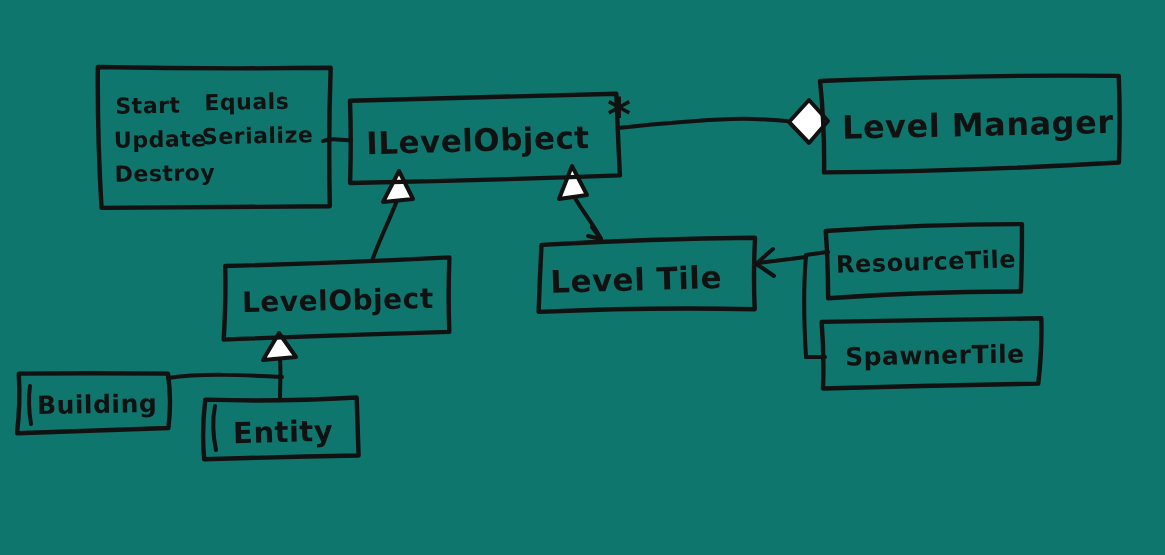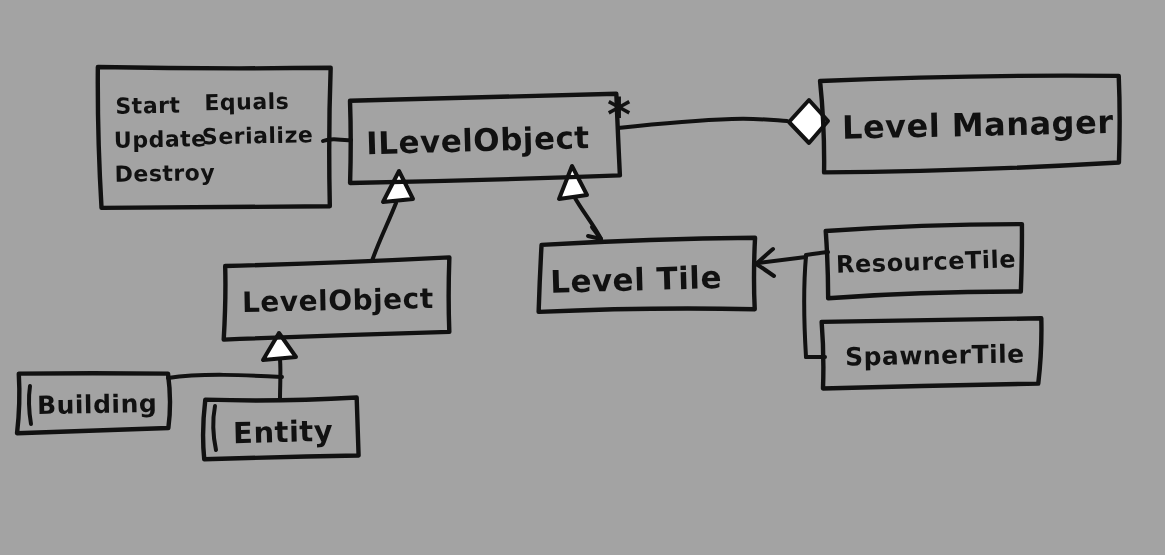--- a/index.html
+++ b/index.html
@@ -1,16 +1,16 @@
 <!DOCTYPE html>
 <html><head>
 <meta charset="utf-8">
 <style>
   html,body{margin:0;padding:0;background:#ffffff;}
-  #stage{position:relative;width:1165px;height:555px;background:#a3a3a3;overflow:hidden;}
+  #stage{position:relative;width:1165px;height:555px;background:#0f766e;overflow:hidden;}
   svg{display:block;}
   .sketch{fill:none;stroke:#111111;stroke-width:4.4;stroke-linecap:round;stroke-linejoin:round;}
   .wire{fill:none;stroke:#111111;stroke-width:4;stroke-linecap:round;stroke-linejoin:round;}
   .hollow{fill:#ffffff;stroke:#111111;stroke-width:4;stroke-linejoin:round;}
   .lbl{fill:#111111;font-family:"DejaVu Sans",sans-serif;font-weight:700;letter-spacing:0.5px;}
 </style>
 </head>
 <body>
 
 <div id="stage">

